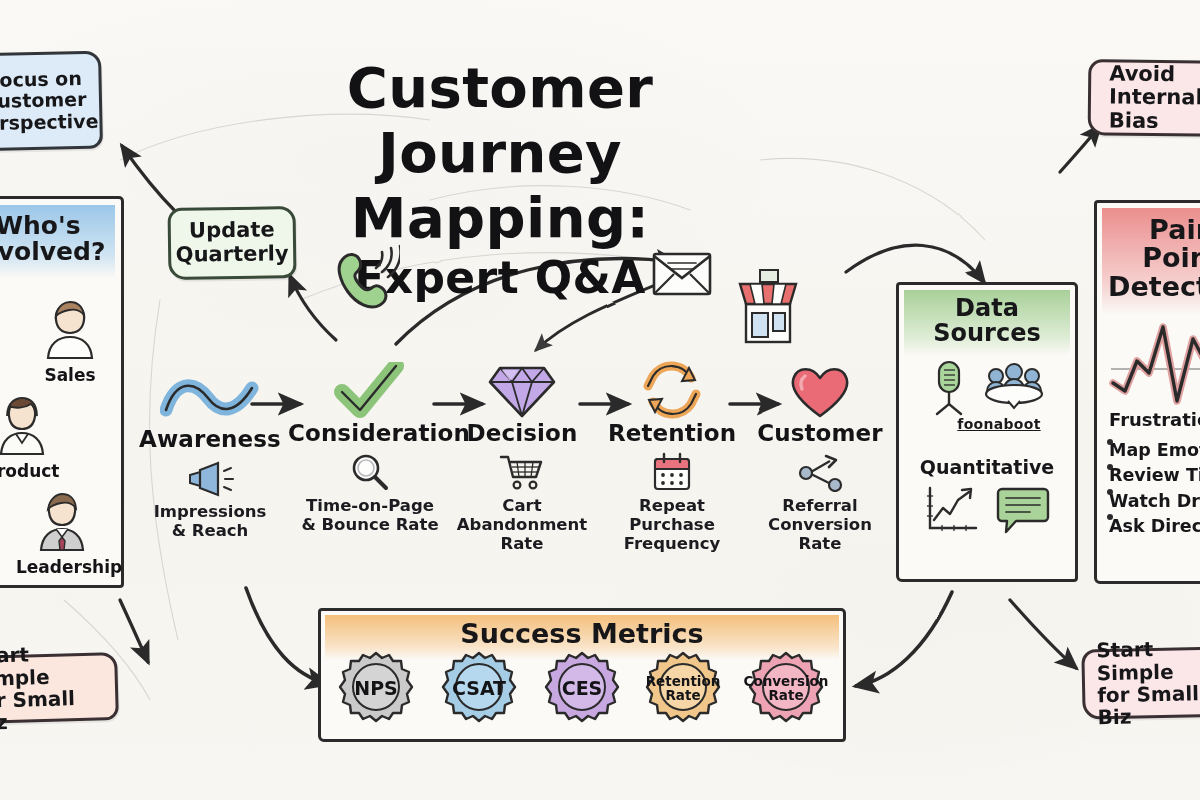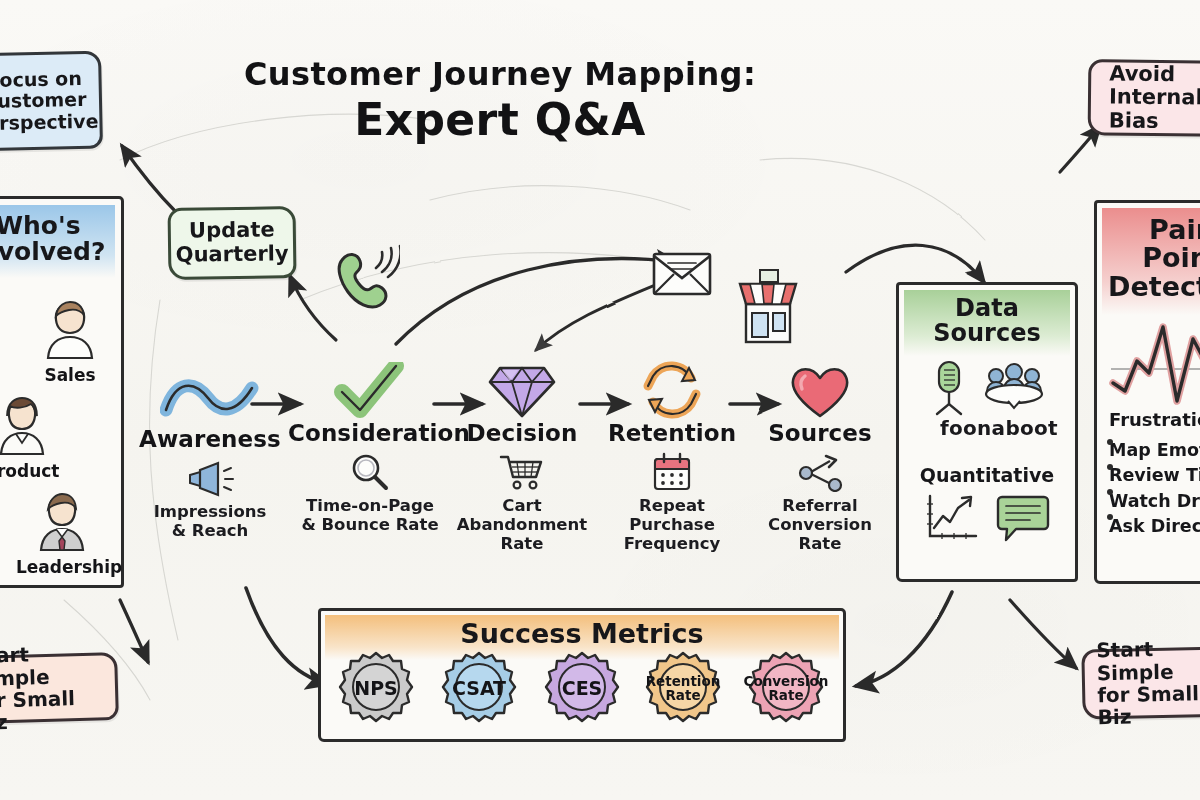--- a/index.html
+++ b/index.html
@@ -82,21 +82,21 @@
     width: 76px; height: 76px;
     display: flex; align-items: center; justify-content: center;
     text-align: center;
   }
   .badge-text {
     position: relative; z-index: 3;
     font-weight: 700; color: #141417; line-height: 1.06;
   }
 
   .ds-sub { font-size: 19px; font-weight: 700; color: #17171a; text-align: center; }
-  .ds-garble { font-size: 20px; font-weight: 700; color: #1a1a1d; text-align: center; letter-spacing: .3px; }
+  .ds-garble { font-size: 14px; font-weight: 700; color: #1a1a1d; text-align: center; letter-spacing: .3px; text-decoration: underline; }
 
   .pp-caption { font-size: 18px; font-weight: 700; color: #17171a; }
   .pp-item { font-size: 17.5px; font-weight: 700; color: #17171a; line-height: 1.45; white-space: nowrap; }
 </style>
 </head>
 <body>
 
 <div class="canvas">
   <div class="paper-noise"></div>
 
@@ -148,21 +148,21 @@
 
       <path d="M246,588 C268,650 296,676 328,684" stroke-width="3.6" marker-end="url(#ah)"></path>
 
       <path d="M952,592 C926,650 890,680 856,686" stroke-width="3.6" marker-end="url(#ah)"></path>
 
       <path d="M1010,600 C1040,634 1060,654 1076,668" stroke-width="3.3" marker-end="url(#ah)"></path>
     </g>
   </svg>
 
   <div style="position:absolute; left:230px; top:56px; width:540px; text-align:center;">
-    <div style="font-size:32px; font-weight:700; color:#121214; letter-spacing:.4px; line-height:1.16;">Customer Journey Mapping:</div>
+    <div style="font-size:56px; font-weight:700; color:#121214; letter-spacing:.4px; line-height:1.16;">Customer Journey Mapping:</div>
     <div style="font-size:44px; font-weight:700; color:#121214; letter-spacing:.4px; line-height:1.22;">Expert Q&amp;A</div>
   </div>
 
   <div class="card blue" style="left:-34px; top:52px; width:136px; height:98px; font-size:19px; padding:6px 8px 6px 10px; transform:rotate(-1.2deg); white-space:pre-line;">
     <span>Focus on
 Customer
 Perspective</span>
   </div>
 
   <div class="card green" style="left:168px; top:207px; width:128px; height:72px; font-size:21px; transform:rotate(-0.8deg); white-space:pre-line;">
@@ -364,21 +364,21 @@
 Frequency</div>
   </div>
 
   <div class="stage" style="left:740px; top:362px;">
     <div class="stage-icon">
       <svg width="66" height="58" viewBox="0 0 66 58">
         <path d="M33,54 C8,36 3,24 7,15 C11,5 25,4 33,16 C41,4 55,5 59,15 C63,24 58,36 33,54 Z" fill="#ea6a76" stroke="#2b2b2b" stroke-width="2.6" stroke-linejoin="round"></path>
         <path d="M18,14 C14,17 13,22 15,27" fill="none" stroke="#f3a9b0" stroke-width="3.4" stroke-linecap="round"></path>
       </svg>
     </div>
-    <div class="stage-name">Sources</div>
+    <div class="stage-name">Customer</div>
     <div class="metric-icon">
       <svg width="48" height="40" viewBox="0 0 48 40">
         <g stroke="#2b2b2b" stroke-width="2.2" fill="none">
           <path d="M15,20 L34,9"></path>
             <path d="M15,22 L35,32"></path>
         </g>
         <path d="M30,4 L40,8 L33,15" fill="none" stroke="#2b2b2b" stroke-width="2.6" stroke-linecap="round" stroke-linejoin="round"></path>
         <circle cx="10" cy="21" r="6" fill="#a9b9cc" stroke="#2b2b2b" stroke-width="2.2"></circle>
         <circle cx="39" cy="33" r="6" fill="#a9b9cc" stroke="#2b2b2b" stroke-width="2.2"></circle>
       </svg>

